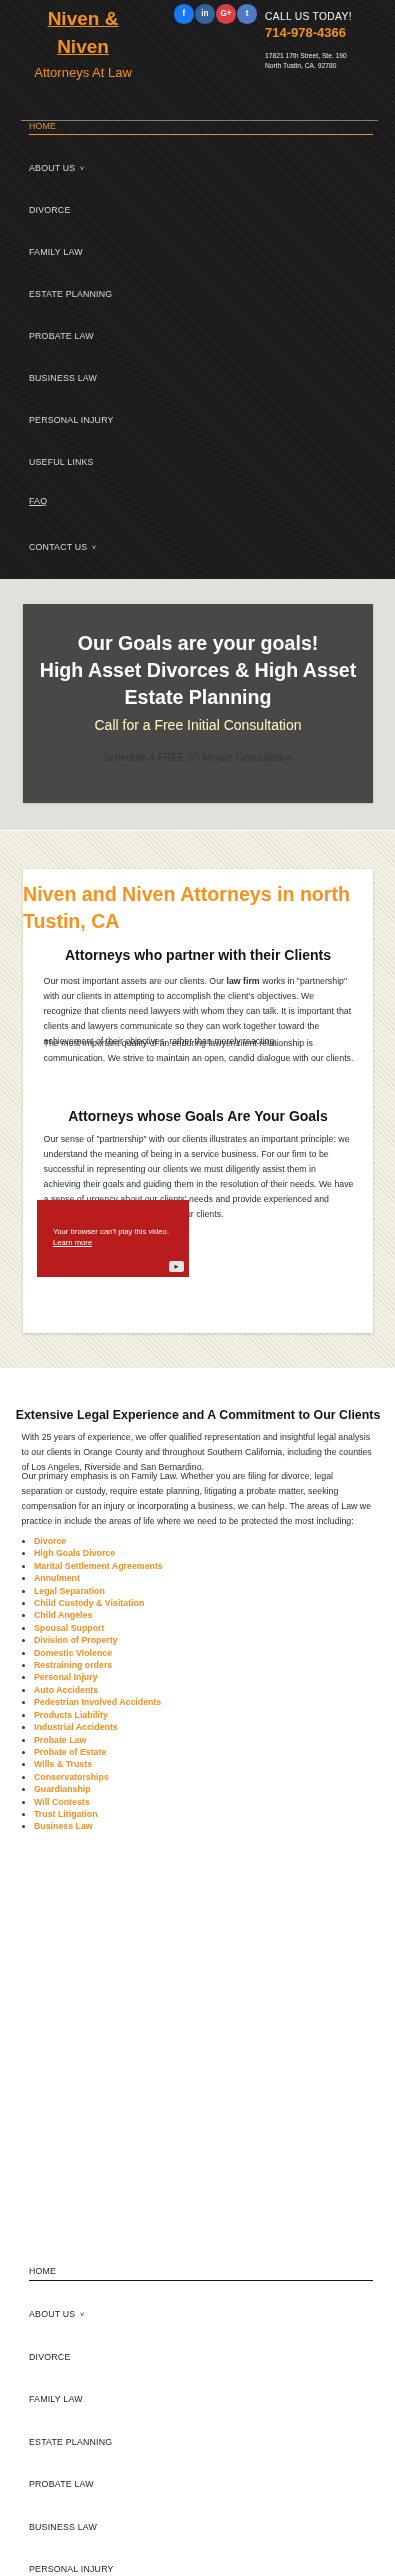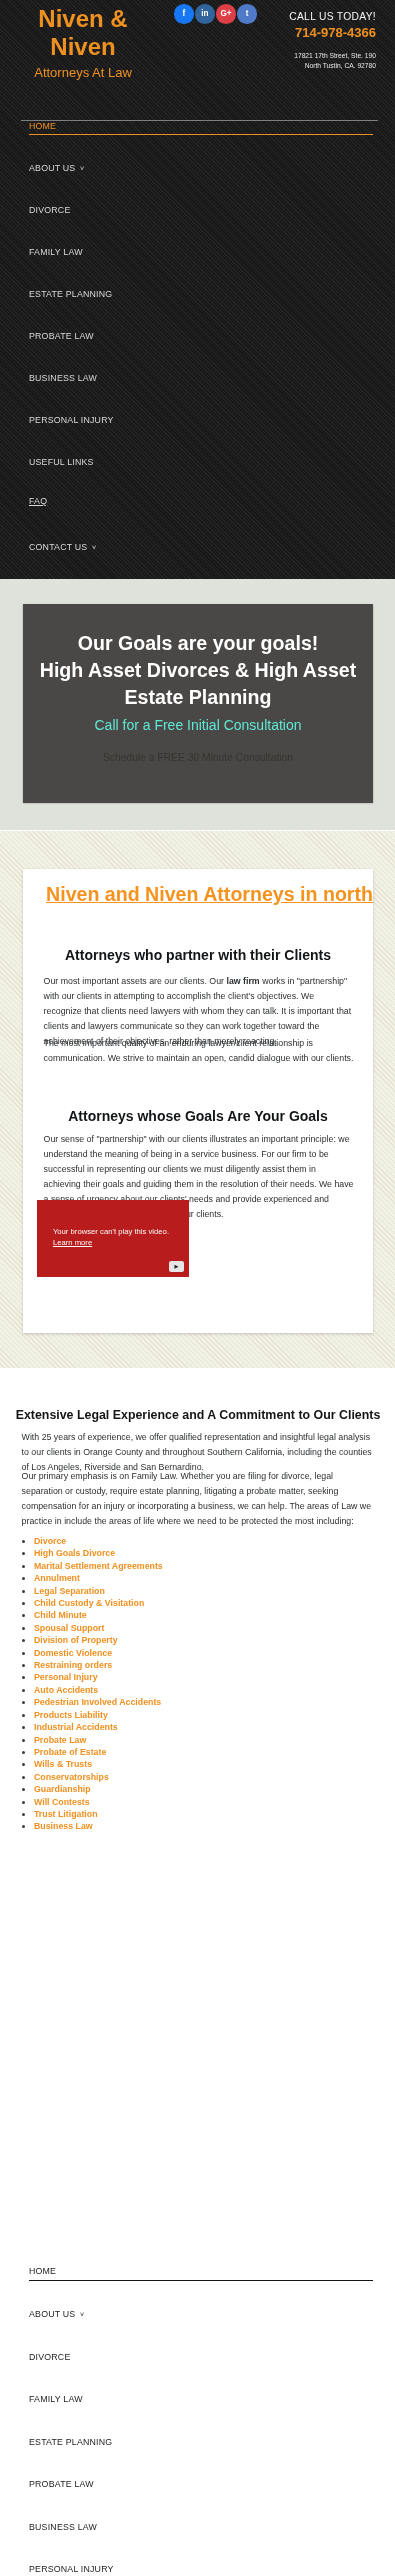--- a/index.html
+++ b/index.html
@@ -5,51 +5,51 @@
   html,body{margin:0;padding:0;background:#ffffff;}
   *{box-sizing:border-box;}
   body{font-family:"Liberation Sans", sans-serif;}
   #page{position:relative;width:396px;height:3054px;margin:0 auto;overflow:hidden;background:#fff;}
   .abs{position:absolute;}
 
   
   #sec-header{position:absolute;top:0;left:0;width:396px;height:579px;
     background:repeating-linear-gradient(45deg,#181818 0px,#181818 1.5px,#242424 1.5px,#242424 2.6px);}
   .logo-block{left:18.5px;top:5.2px;width:129px;text-align:center;color:#ef9121;}
-  .logo-main{font-size:24px;line-height:28px;font-weight:bold;}
+  .logo-main{font-size:19px;line-height:28px;font-weight:bold;text-decoration:underline;}
   .logo-sub{font-size:13px;margin-top:4.1px;}
   .soc-row{display:flex;gap:1.5px;}
   .soc{width:19.6px;height:19.6px;border-radius:50%;display:flex;align-items:center;justify-content:center;
        color:#fff;font-weight:bold;font-size:8.2px;}
   .soc.facebook{background:#1877f2;}
   .soc.linkedin{background:#31659c;}
   .soc.google-plus{background:#dc4046;}
   .soc.twitter{background:#4e7ac7;}
-  .hdr-right{left:265px;top:11.3px;width:111px;text-align:right;}
+  .hdr-right{left:265px;top:11.3px;width:111px;text-align:left;}
   .call-label{color:#f5f5f5;font-size:10.3px;letter-spacing:0.3px;}
   .phone-big{color:#ef9121;font-size:13px;font-weight:bold;margin-top:3.1px;}
   .addr{color:#e9e9e9;font-size:6.7px;}
   .hdr-divider{left:20.6px;top:120px;width:357px;height:0.5px;background:#7f7f7f;}
   .nav-underline{left:29px;top:134px;width:344px;height:1px;background:#ef9121;}
   .nav-item{left:29px;color:#d9d9d9;font-size:8.8px;letter-spacing:0.2px;white-space:nowrap;cursor:pointer;}
   .nav-item.active{color:#ef9121;}
   .chev{font-size:7.2px;margin-left:4.6px;color:inherit;}
 
   
   #sec-gray{position:absolute;top:579px;left:0;width:396px;height:251px;background:#dfe1db;}
   .hero-box{left:23px;top:25px;width:350px;height:199px;background:#4a4846;box-shadow:0 0.5px 2.1px rgba(0,0,0,.25);}
   .hero-title{left:0;top:26px;width:100%;text-align:center;color:#fff;font-size:19.6px;line-height:27px;font-weight:bold;}
-  .hero-call{left:0;top:113px;width:100%;text-align:center;color:#5eead4;font-size:14px;}
+  .hero-call{left:0;top:113px;width:100%;text-align:center;color:#fef9c3;font-size:14px;}
   .hero-cta{left:0;top:148px;width:100%;text-align:center;color:#37332e;font-size:10.3px;cursor:pointer;}
 
   
   #sec-beige{position:absolute;top:831px;left:0;width:396px;height:537px;
     background:repeating-linear-gradient(45deg,#f2f1e5 0px,#f2f1e5 2.6px,#e6e3d2 2.6px,#e6e3d2 3.6px);}
   .card{left:23px;top:38px;width:350px;height:464px;background:#ffffff;box-shadow:0 0.5px 2.6px rgba(0,0,0,.18);}
-  .card-h1{left:0;top:12.4px;width:100%;text-align:right;color:#f6921e;font-size:19.6px;line-height:27px;font-weight:bold;text-decoration:underline;}
+  .card-h1{left:0;top:12.4px;width:100%;text-align:left;color:#f6921e;font-size:19.6px;line-height:27px;font-weight:bold;}
   .card-h2{left:0;top:78px;width:100%;text-align:center;color:#131517;font-size:14px;font-weight:bold;}
   .card-h2b{left:0;top:239px;width:100%;text-align:center;color:#131517;font-size:14px;font-weight:bold;}
   .body-txt{color:#2c2f31;font-size:8.8px;line-height:15px;}
   .card-p1{left:20.6px;top:105px;width:311px;}
   .card-p2{left:20.6px;top:167px;width:311px;}
   .card-p3{left:20.6px;top:263px;width:311px;}
   .video-box{left:14.4px;top:331px;width:152px;height:77px;background:#b91c1c;}
   .video-msg{left:15.5px;top:27px;color:#fafafa;font-size:7.7px;line-height:10.8px;}
   .video-link{text-decoration:underline;cursor:pointer;}
   .video-play{right:5.2px;bottom:5.2px;width:15.5px;height:10.8px;background:#e6e6e6;border-radius:2.1px;
@@ -133,20 +133,21 @@
       </div>
       <div class="abs hero-call">Call for a Free Initial Consultation</div>
       <div class="abs hero-cta">Schedule a FREE 30 Minute Consultation</div>
     </div>
   </div>
 
   <div id="sec-beige">
     <div class="abs card">
       <div class="abs card-h1">
         <div>Niven and Niven Attorneys in north</div>
+        <div>Tustin, CA</div>
       </div>
       <div class="abs card-h2">Attorneys who partner with their Clients</div>
       <div class="abs body-txt card-p1"><span>Our most important assets are our clients. Our </span><b>law firm</b><span> works in "partnership" with our clients in attempting to accomplish the client's objectives. We recognize that clients need lawyers with whom they can talk. It is important that clients and lawyers communicate so they can work together toward the achievement of their objectives, rather than merely reacting.</span></div>
       <div class="abs body-txt card-p2">The most important quality of an enduring lawyer/client relationship is communication. We strive to maintain an open, candid dialogue with our clients.</div>
       <div class="abs card-h2b">Attorneys whose Goals Are Your Goals</div>
       <div class="abs body-txt card-p3">Our sense of "partnership" with our clients illustrates an important principle: we understand the meaning of being in a service business. For our firm to be successful in representing our clients we must diligently assist them in achieving their goals and guiding them in the resolution of their needs. We have a sense of urgency about our clients' needs and provide experienced and aggressive legal representation for our clients.</div>
 
       <div class="abs video-box">
         <div class="abs video-msg">
           <div>Your browser can't play this video.</div>
@@ -163,21 +164,21 @@
     <div class="abs body-txt main-p1">With 25 years of experience, we offer qualified representation and insightful legal analysis to our clients in Orange County and throughout Southern California, including the counties of Los Angeles, Riverside and San Bernardino.</div>
     <div class="abs body-txt main-p2">Our primary emphasis is on Family Law. Whether you are filing for divorce, legal separation or custody, require estate planning, litigating a probate matter, seeking compensation for an injury or incorporating a business, we can help. The areas of Law we practice in include the areas of life where we need to be protected the most including:</div>
 
     <ul class="abs areas">
       <li><span>Divorce</span></li>
       <li><span>High Goals Divorce</span></li>
       <li><span>Marital Settlement Agreements</span></li>
       <li><span>Annulment</span></li>
       <li><span>Legal Separation</span></li>
       <li><span>Child Custody &amp; Visitation</span></li>
-      <li><span>Child Minute</span></li>
+      <li><span>Child Angeles</span></li>
       <li><span>Spousal Support</span></li>
       <li><span>Division of Property</span></li>
       <li><span>Domestic Violence</span></li>
       <li><span>Restraining orders</span></li>
       <li><span>Personal Injury</span></li>
       <li><span>Auto Accidents</span></li>
       <li><span>Pedestrian Involved Accidents</span></li>
       <li><span>Products Liability</span></li>
       <li><span>Industrial Accidents</span></li>
       <li><span>Probate Law</span></li>

